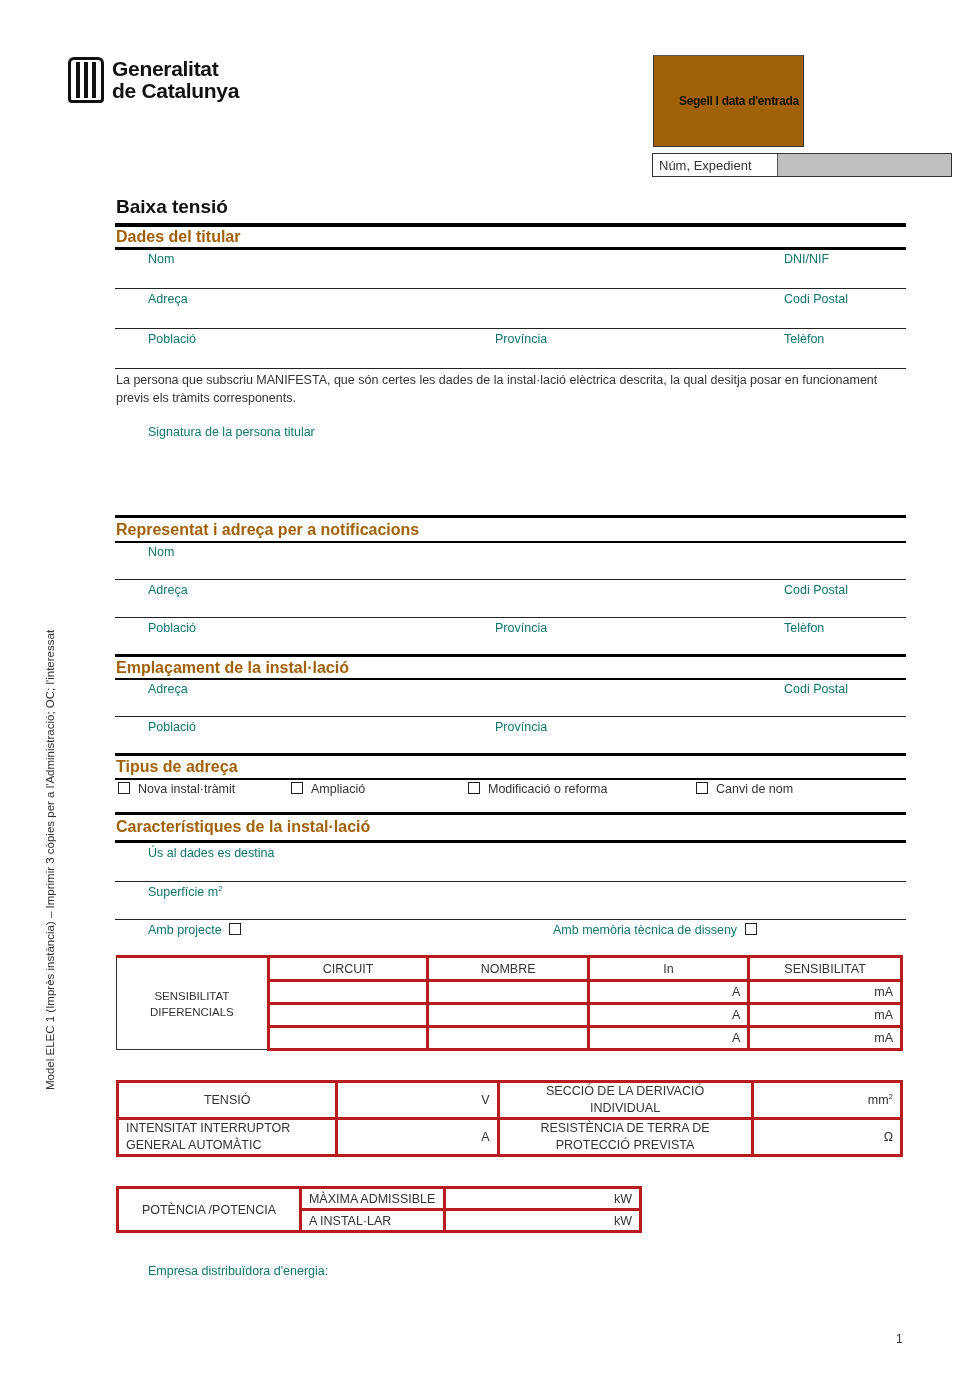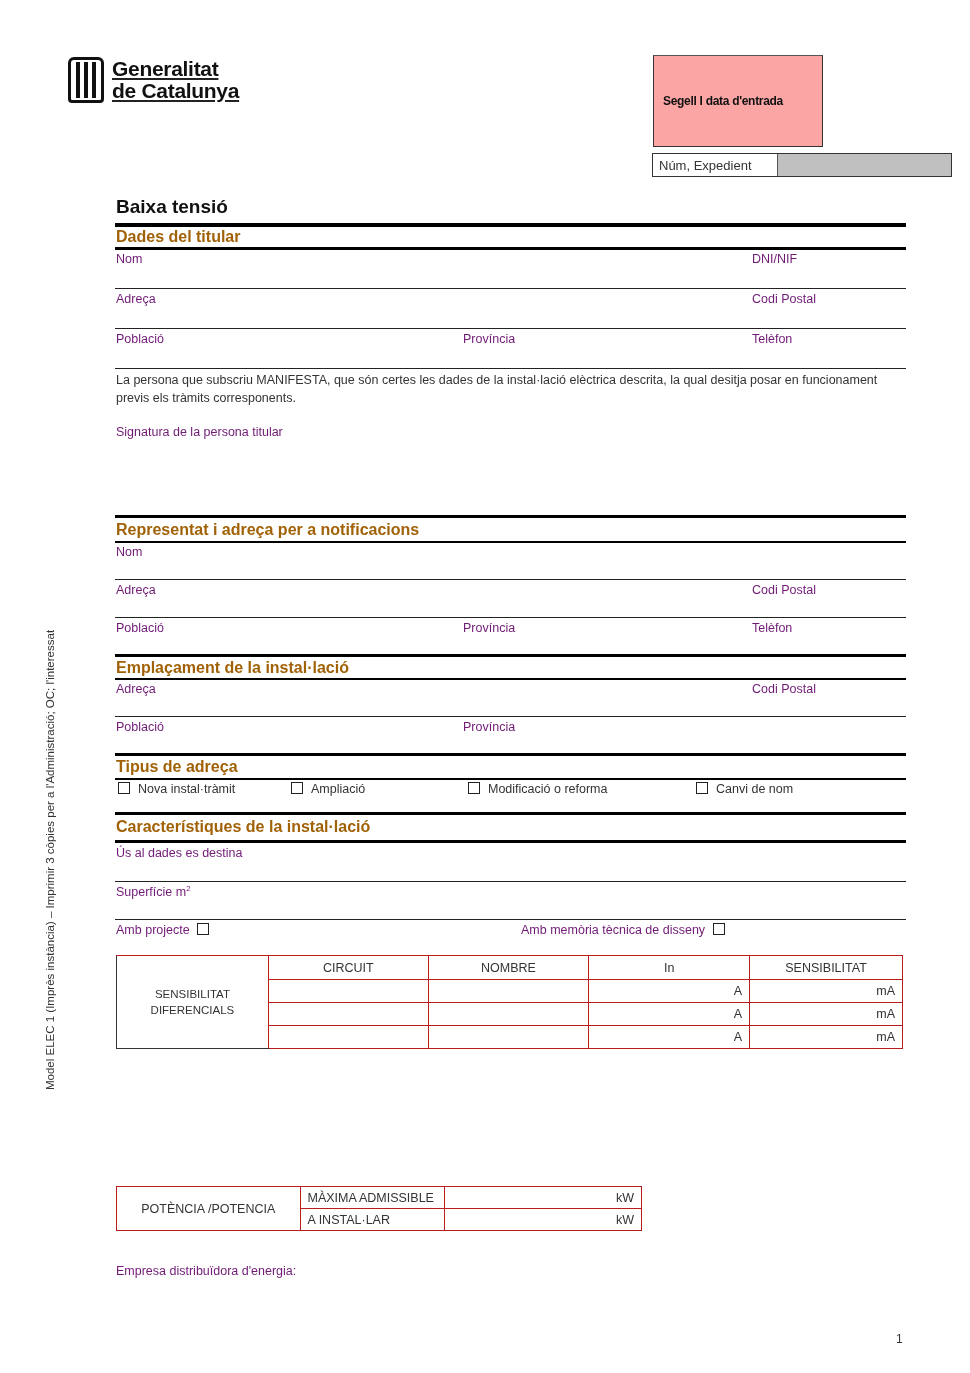--- a/index.html
+++ b/index.html
@@ -1,37 +1,37 @@
 <!DOCTYPE html>
 <html><head>
 <meta charset="utf-8">
 <style>
   * { box-sizing: border-box; margin: 0; padding: 0; }
   body { width: 970px; height: 1373px; background: #fff; position: relative; font-family: "Liberation Sans", sans-serif; color: #222; overflow: hidden; }
   .abs { position: absolute; }
-  .logo { left: 68px; top: 57px; display: flex; align-items: center; text-decoration: underline; }
+  .logo { left: 68px; top: 57px; display: flex; align-items: center; }
   .logo-mark { width: 36px; height: 46px; position: relative; margin-right: 8px; }
   .logo-mark .outer { position: absolute; inset: 0; border: 3px solid #111; border-radius: 6px 6px 4px 4px; }
   .logo-mark .bar { position: absolute; top: 5px; bottom: 5px; width: 4px; background: #111; }
   .logo-text { font-weight: bold; font-size: 21px; line-height: 22px; color: #111; letter-spacing: -0.3px; }
-  .stamp { left: 653px; top: 55px; width: 170px; height: 92px; background: #fca5a5; border: 1px solid #333; border-top: 1px solid #555; display: flex; align-items: center; padding-left: 9px; font-size: 12px; font-weight: bold; color: #111; letter-spacing: -0.3px; }
+  .stamp { left: 653px; top: 55px; width: 151px; height: 92px; background: #a16207; border: 1px solid #333; border-top: 1px solid #555; display: flex; align-items: center; padding-left: 25px; font-size: 12px; font-weight: bold; color: #111; letter-spacing: -0.3px; }
   .exp { left: 652px; top: 153px; width: 300px; height: 24px; border: 1px solid #333; display: flex; }
   .exp-label { width: 125px; font-size: 13px; padding: 4px 0 0 6px; color: #333; border-right: 1px solid #555; }
   .exp-field { flex: 1; background: #c0c0c0; }
   .doc-title { left: 116px; top: 196px; font-size: 19px; font-weight: bold; color: #111; }
   .thickline { position: absolute; left: 115px; width: 791px; background: #000; }
   .thinline { position: absolute; left: 115px; width: 791px; height: 1px; background: #222; }
   .sec-title { position: absolute; left: 116px; font-size: 16px; font-weight: bold; color: #a16207; }
-  .lbl { position: absolute; font-size: 12.5px; color: #701a75; white-space: nowrap; }
+  .lbl { position: absolute; font-size: 12.5px; color: #0f766e; white-space: nowrap; margin-left: 32px; }
   .cb { display: inline-block; width: 12px; height: 12px; border: 1px solid #222; vertical-align: -1px; }
   .cbitem { position: absolute; font-size: 12.5px; color: #333; white-space: nowrap; }
   .cbitem .cb { margin-right: 8px; }
   .para { left: 116px; top: 371px; width: 780px; font-size: 12.5px; line-height: 18px; color: #333; }
   table { border-collapse: collapse; position: absolute; font-size: 12.5px; color: #333; }
-  td { border: 1px solid #b91c1c; padding: 0 7px; }
+  td { border: 3px solid #b91c1c; padding: 0 7px; }
   .c { text-align: center; }
   .r { text-align: right; }
   .side { left: 44px; top: 1090px; transform-origin: 0 0; transform: rotate(-90deg); font-size: 11.5px; color: #333; white-space: nowrap; }
   .pagenum { left: 896px; top: 1332px; font-size: 12px; color: #333; }
 </style>
 </head>
 <body>
 
 <div class="abs logo">
   <div class="logo-mark">
@@ -156,20 +156,41 @@
   </table>
 
 <table style="left:116px;top:1080px;width:787px;border-bottom:1px solid #333">
   <colgroup>
       <col style="width:220px">
       <col style="width:162px">
       <col style="width:255px">
       <col style="width:150px">
     </colgroup>
   <tbody>
+      <tr style="height:36px">
+    <td class="c">TENSIÓ</td>
+    <td class="r">V</td>
+    <td class="c" style="line-height:17px">
+      <div>SECCIÓ DE LA DERIVACIÓ</div>
+      <div>INDIVIDUAL</div>
+    </td>
+    <td class="r"><span>mm</span><sup style="font-size:8px">2</sup></td>
+  </tr>
+  <tr style="height:37px">
+    <td style="line-height:17px">
+      <div>INTENSITAT INTERRUPTOR</div>
+      <div>GENERAL AUTOMÀTIC</div>
+    </td>
+    <td class="r">A</td>
+    <td class="c" style="line-height:17px">
+      <div>RESISTÈNCIA DE TERRA DE</div>
+      <div>PROTECCIÓ PREVISTA</div>
+    </td>
+    <td class="r">Ω</td>
+  </tr>
 </tbody>
   </table>
 
 <table style="left:116px;top:1186px;width:526px;border-bottom:1px solid #333">
   <colgroup>
       <col style="width:219px">
       <col style="width:163px">
       <col style="width:255px">
     </colgroup>
   <tbody>

